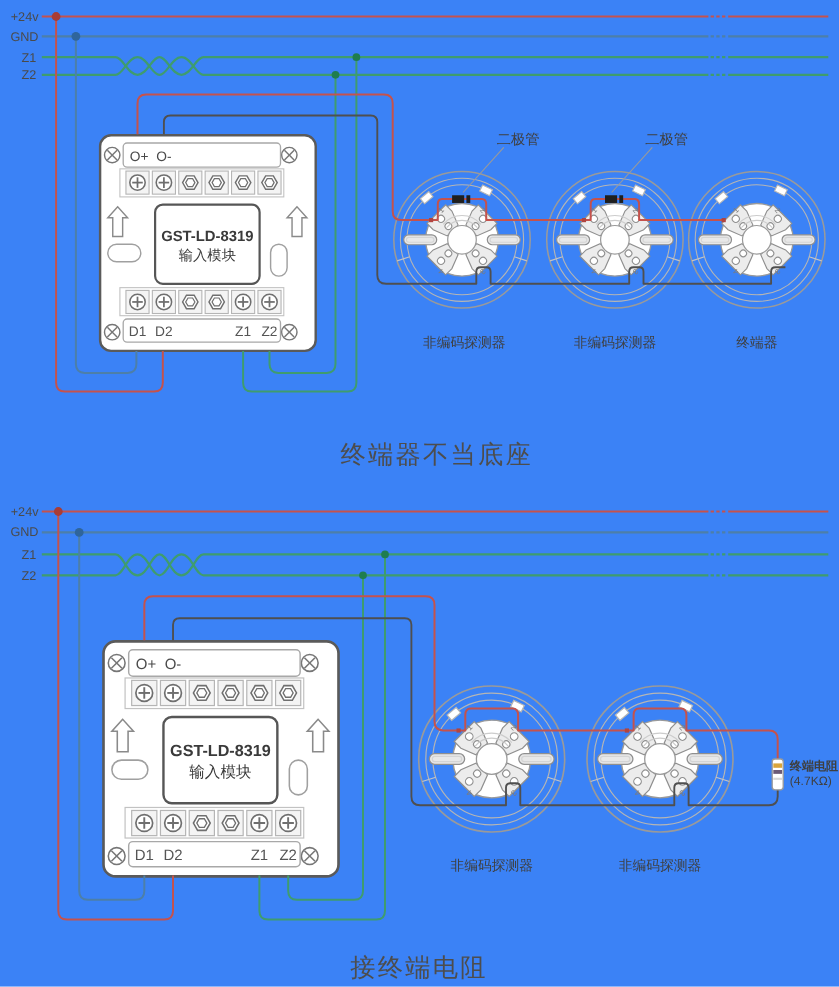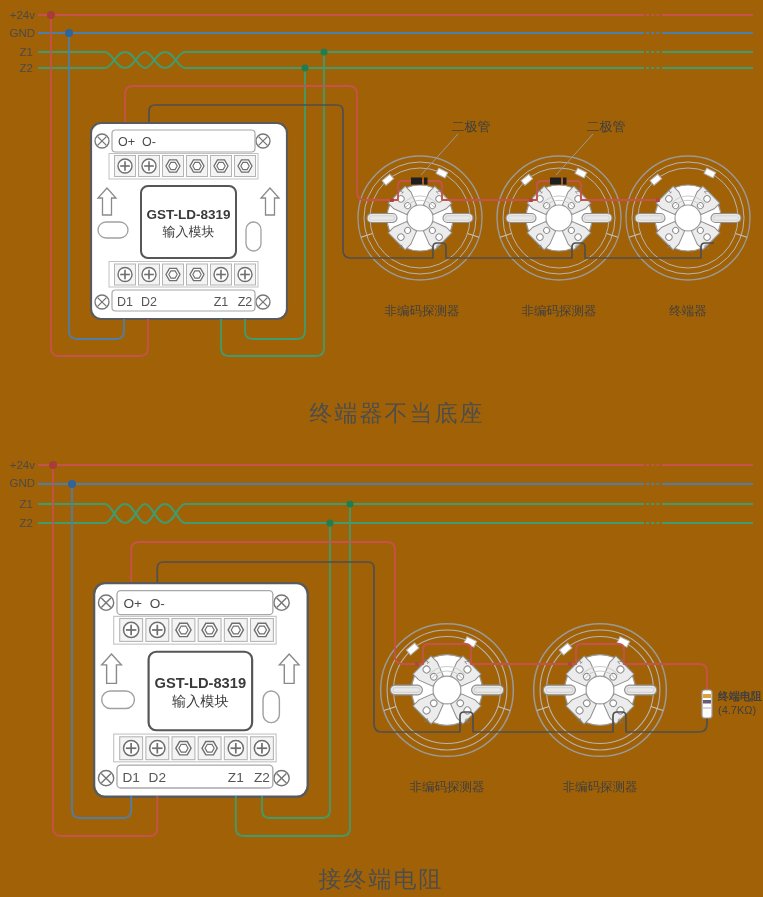--- a/index.html
+++ b/index.html
@@ -1,17 +1,17 @@
 <!DOCTYPE html>
 <html><head>
 <meta charset="utf-8">
 <style>
   html,body{margin:0;padding:0;background:#ffffff;}
   body{font-family:"Liberation Sans","DejaVu Sans",sans-serif;}
-  .stage{width:763px;height:897px;position:relative;background:#a16207;overflow:hidden;}
+  .stage{width:763px;height:897px;position:relative;background:#3b82f6;overflow:hidden;}
   svg text{font-family:"Liberation Sans","DejaVu Sans",sans-serif;}
   .bus-label{font-size:11.5px;fill:#4a4a4a;}
   .small-label{font-size:13px;fill:#3f3f3f;}
   .base-label{font-size:12.5px;fill:#3f3f3f;}
   .caption{font-size:23px;fill:#4d4d4d;letter-spacing:2px;}
   .res-name{font-size:11px;font-weight:bold;fill:#3f3f3f;}
   .res-val{font-size:11px;fill:#3f3f3f;}
   .mod-io{font-size:12.5px;fill:#4a4a4a;}
   .mod-model{font-size:13.5px;font-weight:bold;fill:#3a3a3a;}
   .mod-type{font-size:13px;fill:#3a3a3a;}

